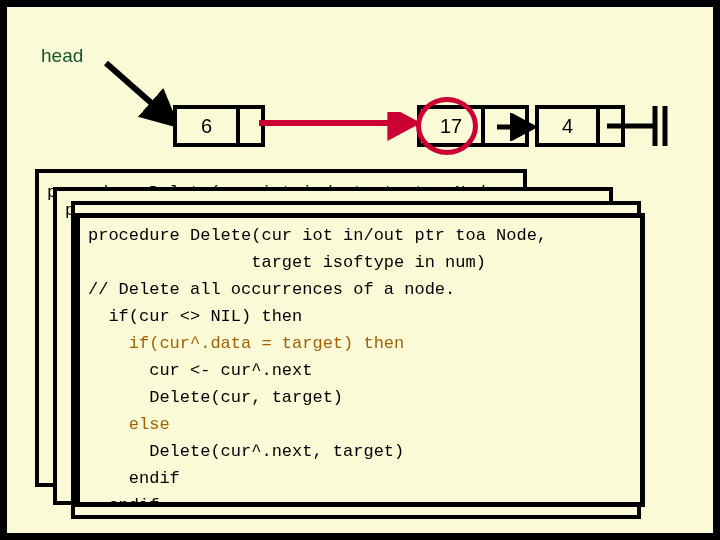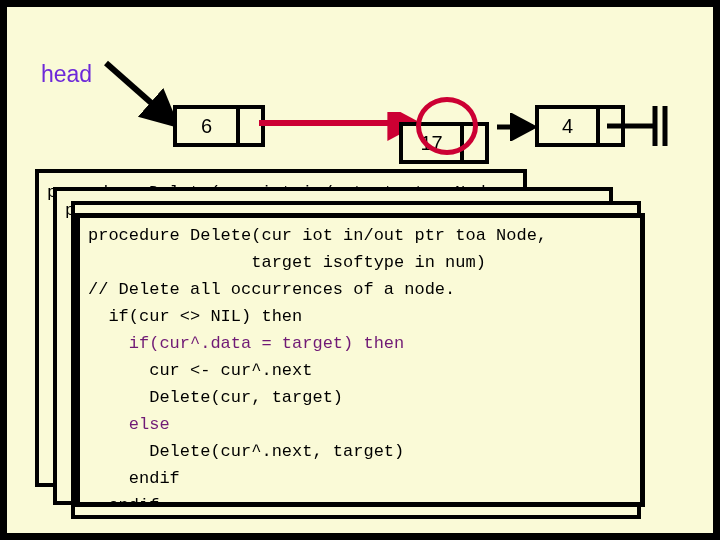--- a/index.html
+++ b/index.html
@@ -21,25 +21,24 @@
     background: #fafad7;
     border: 7px solid #000000;
     overflow: hidden;
   }
 
   
   #head-label {
     position: absolute;
     left: 34px;
     top: 38px;
-    font-size: 23px;
-    color: #6d28d9;
+    font-size: 19px;
+    color: #14532d;
     font-family: "Liberation Sans", sans-serif;
     white-space: nowrap;
-    margin-top: 16px;
   }
   #head-arrow {
     position: absolute;
     left: 95px;
     top: 48px;
     width: 90px;
     height: 80px;
     pointer-events: none;
   }
 
@@ -70,21 +69,21 @@
     color: #000;
     font-family: "Liberation Sans", sans-serif;
     border-right: 4px solid #000;
   }
   .node .ptr-cell {
     box-sizing: border-box;
     width: 22px;
   }
   #node-0 { left: 166px; width: 92px; }
   #node-0 .data-cell { width: 66px; }
-  #node-1 { left: 392px; width: 90px; margin-top: 17px; }
+  #node-1 { left: 410px; width: 112px; }
   #node-1 .data-cell { width: 64px; }
   #node-2 { left: 528px; width: 90px; }
   #node-2 .data-cell { width: 64px; }
 
   
   #circle-17 {
     position: absolute;
     left: 409px;
     top: 90px;
     width: 62px;
@@ -166,21 +165,21 @@
     position: absolute;
     left: 8px;
     top: 4px;
     font-family: "Liberation Mono", monospace;
     font-size: 17px;
     line-height: 27px;
     color: #000;
     white-space: pre;
   }
   .code-line { white-space: pre; }
-  .code-line.kw { color: #701a75; }
+  .code-line.kw { color: #a16207; }
 </style>
 </head>
 <body>
 
 <div id="slide">
 
   <div id="head-label">head</div>
 
   <svg id="head-arrow" viewBox="0 0 90 80">
     <defs>

